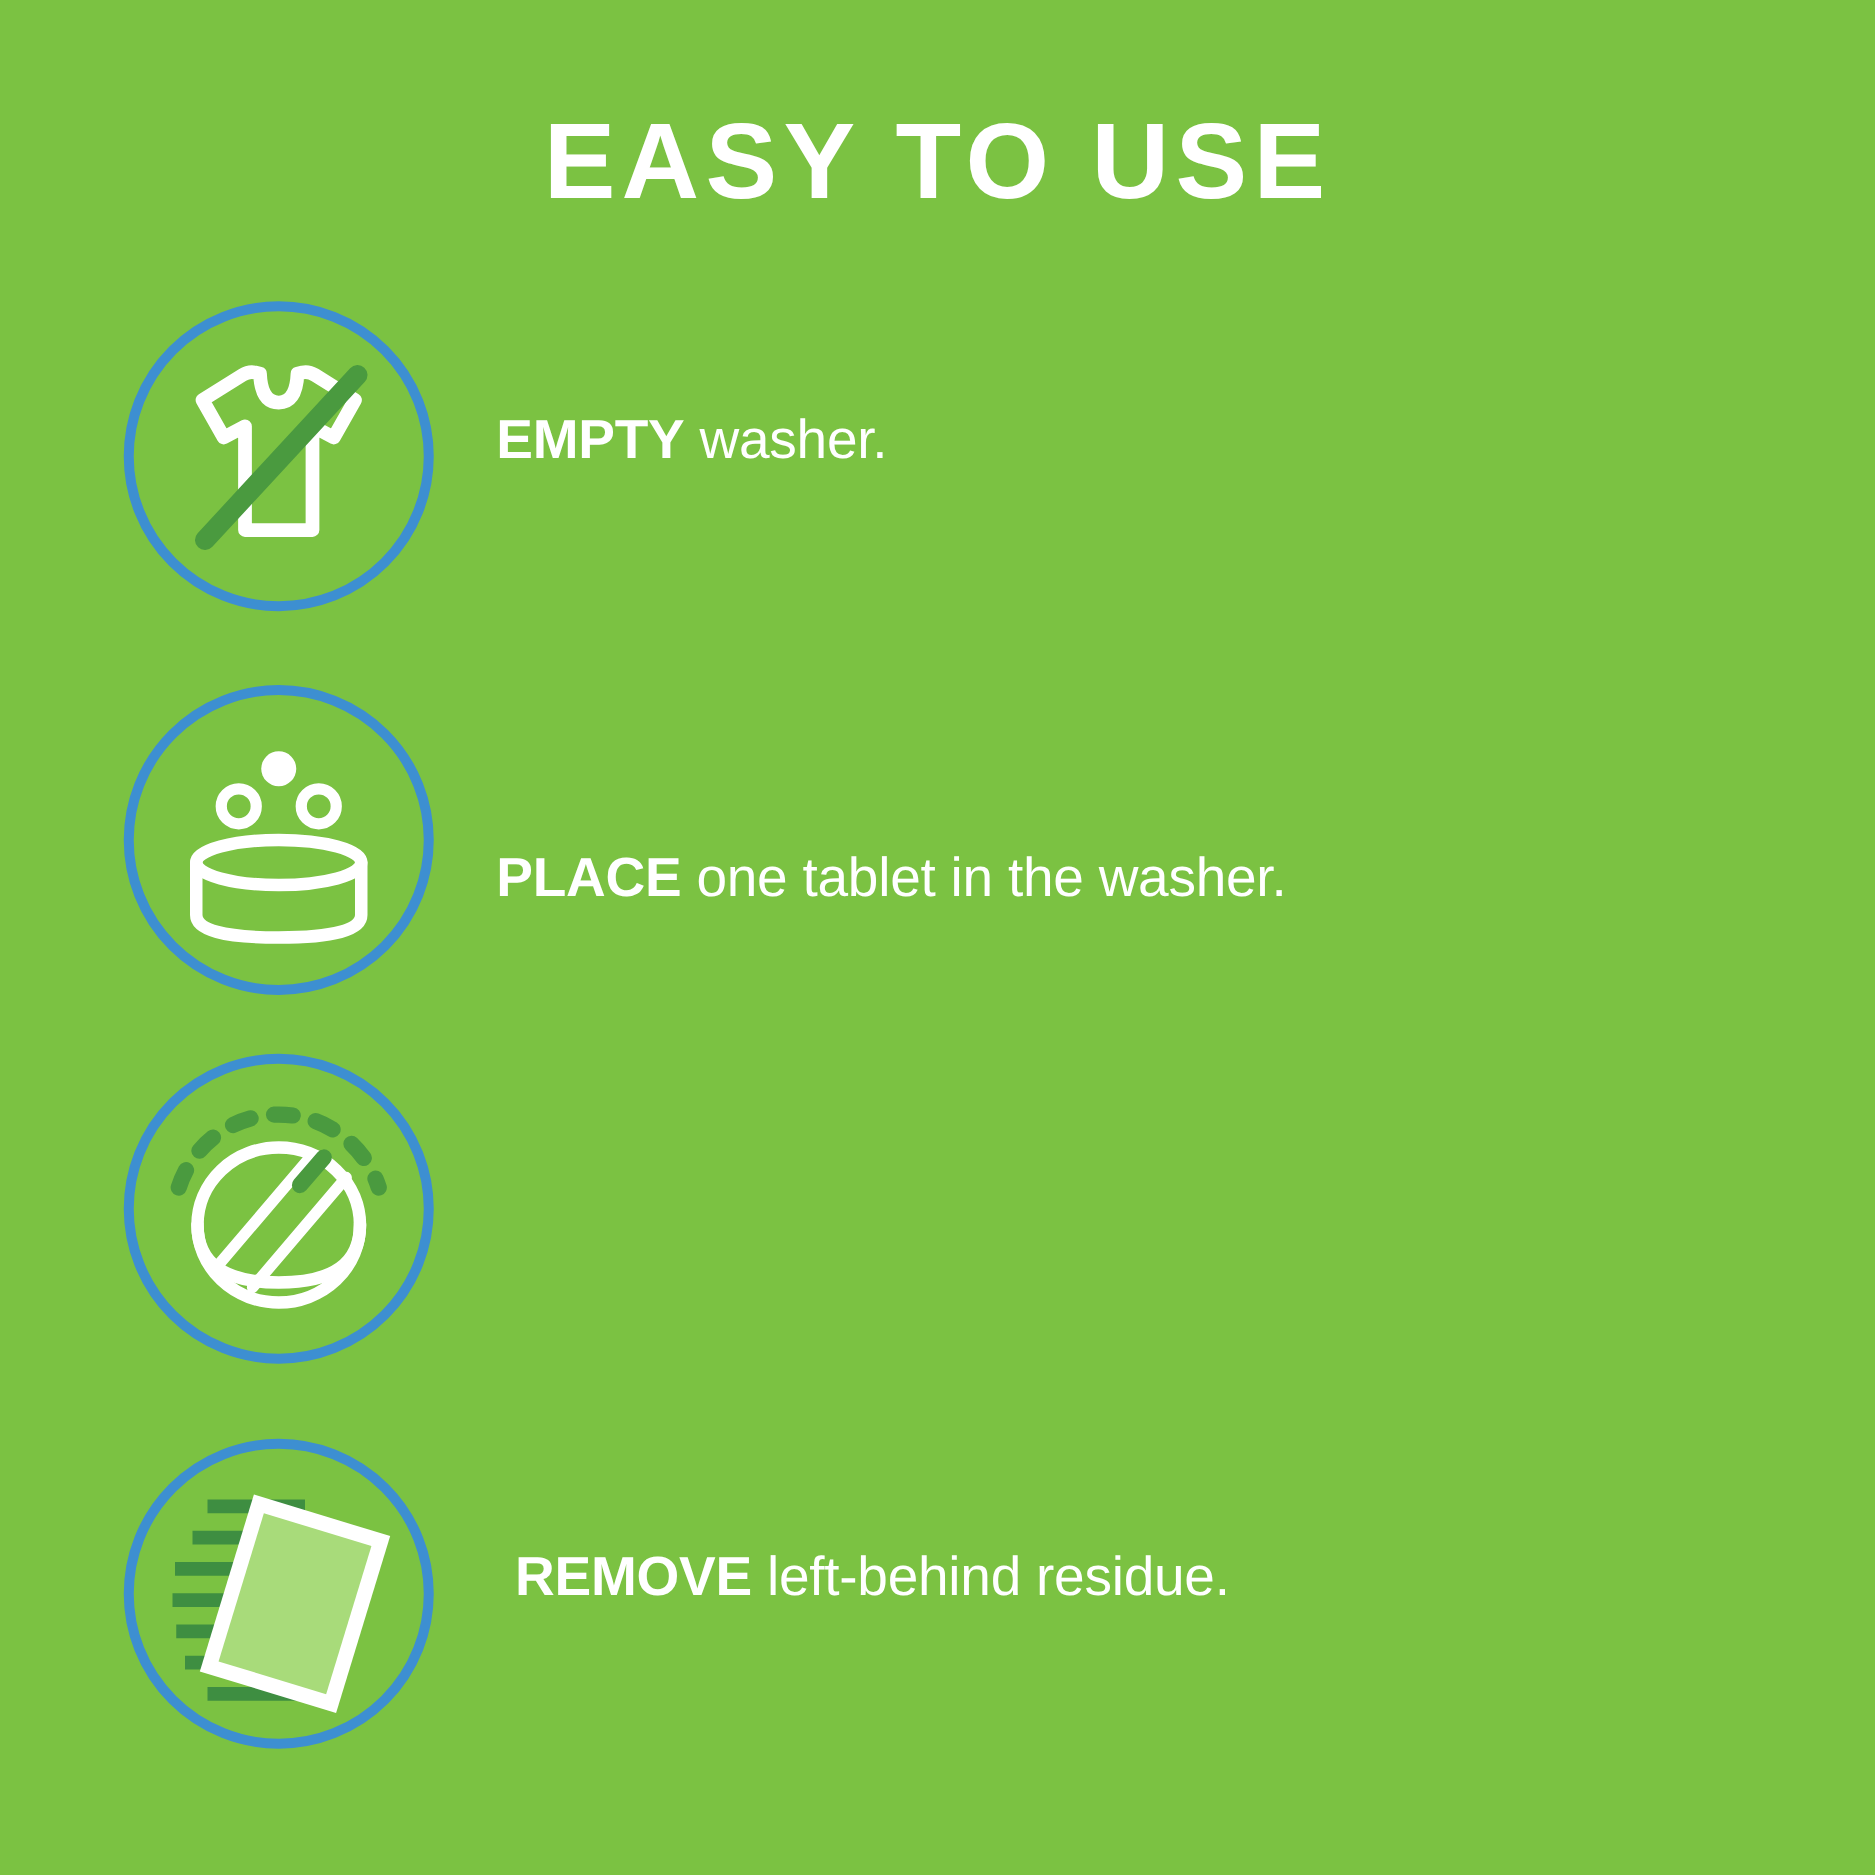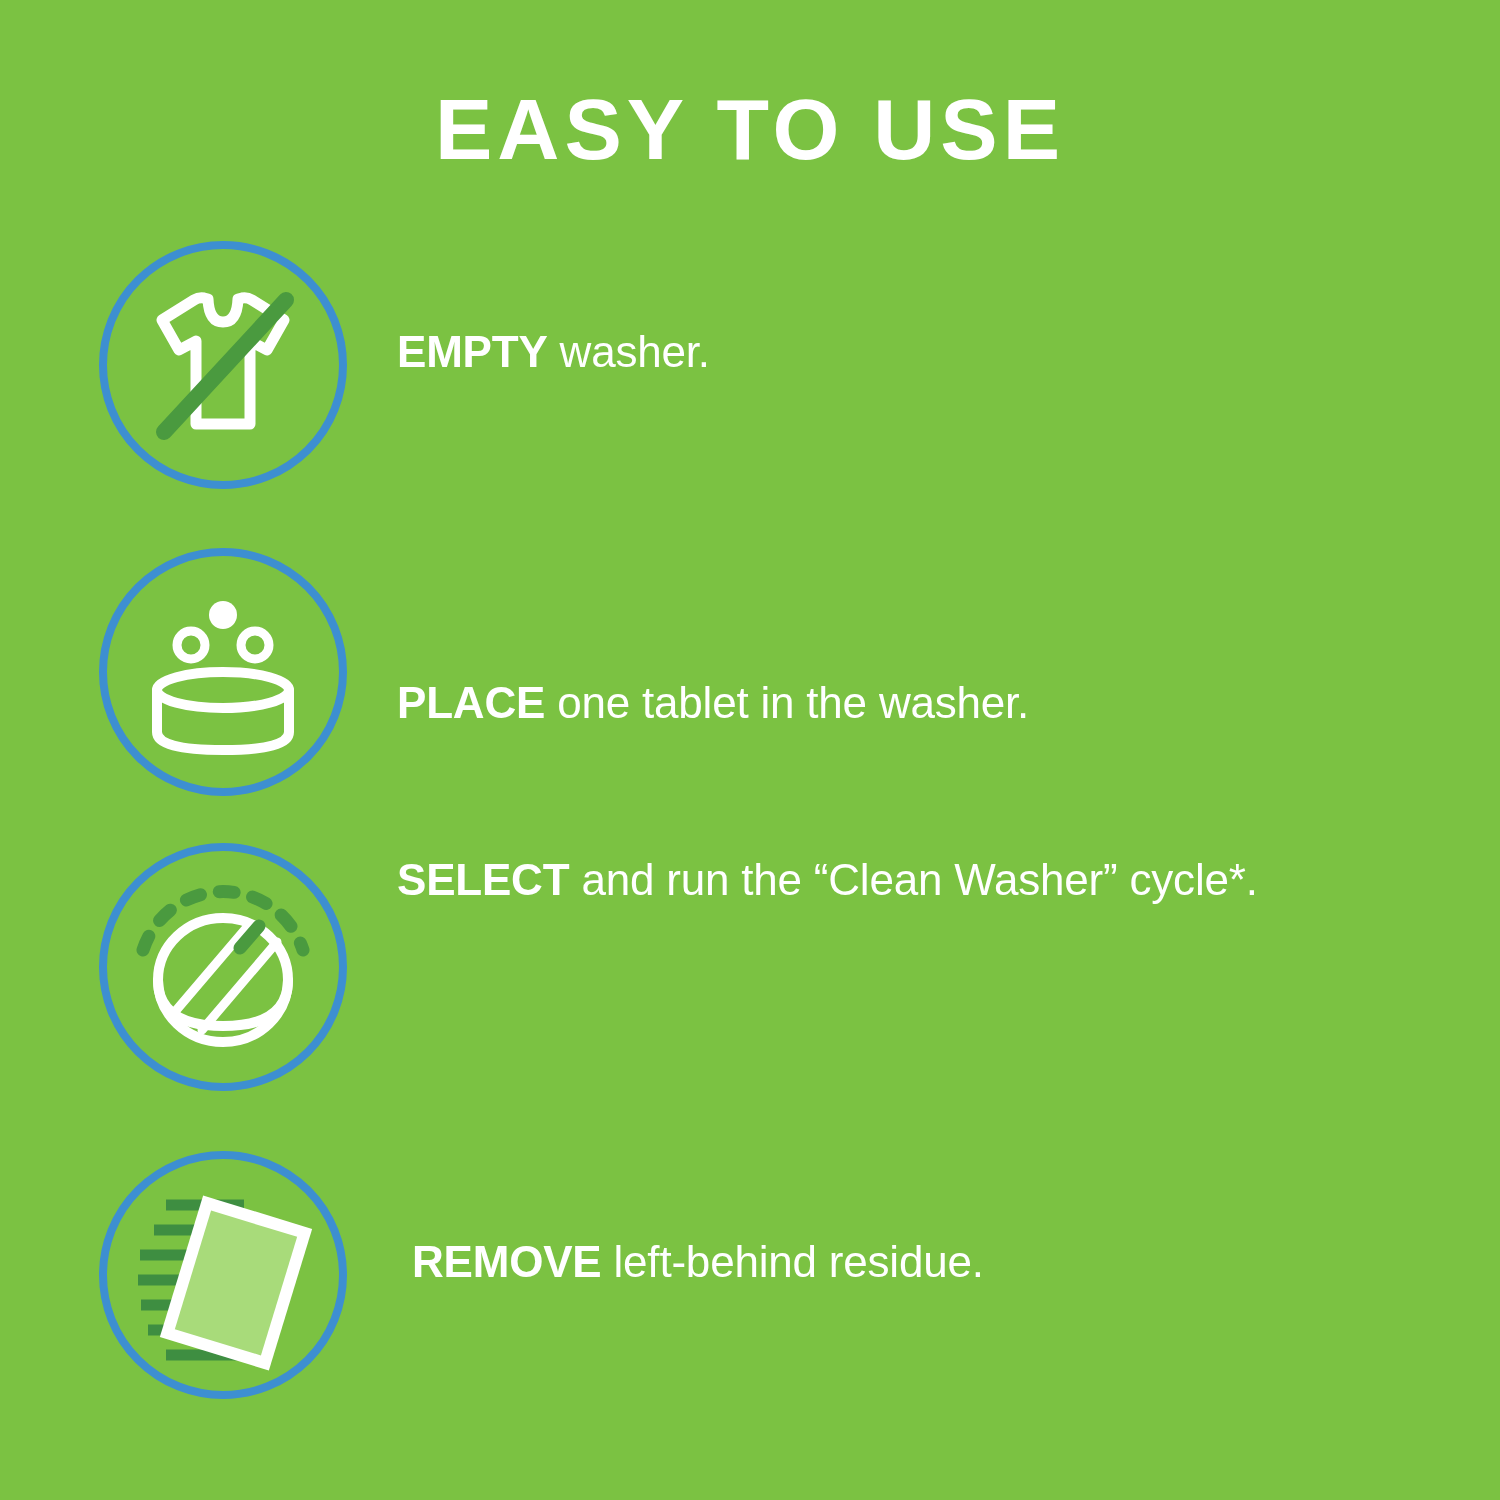--- a/index.html
+++ b/index.html
@@ -132,21 +132,20 @@
         <circle cx="127" cy="127" r="120" fill="none" stroke="#3D8FD1" stroke-width="8"></circle>
         <path d="M47 110 A84 84 0 0 1 207 110" fill="none" stroke="#4A9A3F" stroke-width="13" stroke-linecap="round" stroke-dasharray="15 19"></path>
         <ellipse cx="127" cy="140" rx="65" ry="62" fill="none" stroke="#FFFFFF" stroke-width="10"></ellipse>
         <path d="M62 140 Q62 186 127 186 Q192 186 192 140" fill="none" stroke="#FFFFFF" stroke-width="10" stroke-linecap="round"></path>
         <line x1="77" y1="174" x2="152" y2="86" stroke="#FFFFFF" stroke-width="9" stroke-linecap="round"></line>
         <line x1="106" y1="190" x2="181" y2="102" stroke="#FFFFFF" stroke-width="9" stroke-linecap="round"></line>
         <line x1="144" y1="108" x2="163" y2="86" stroke="#4A9A3F" stroke-width="13" stroke-linecap="round"></line>
       </svg>
     </div>
     <div class="step-text">
-      <div class="step-line"><span class="kw">SELECT</span><span> and run the “Clean Washer” cycle*.</span></div>
     </div>
   </div>
 
   <div class="step" id="step-4">
     <div class="icon-wrap">
       <svg width="254" height="254" viewBox="0 0 254 254">
         <circle cx="127" cy="127" r="120" fill="none" stroke="#3D8FD1" stroke-width="8"></circle>
         <g stroke="#3E8E41" stroke-width="11" stroke-linecap="butt">
           <line x1="70" y1="57" x2="148" y2="57"></line>
           <line x1="58" y1="82" x2="142" y2="82"></line>

